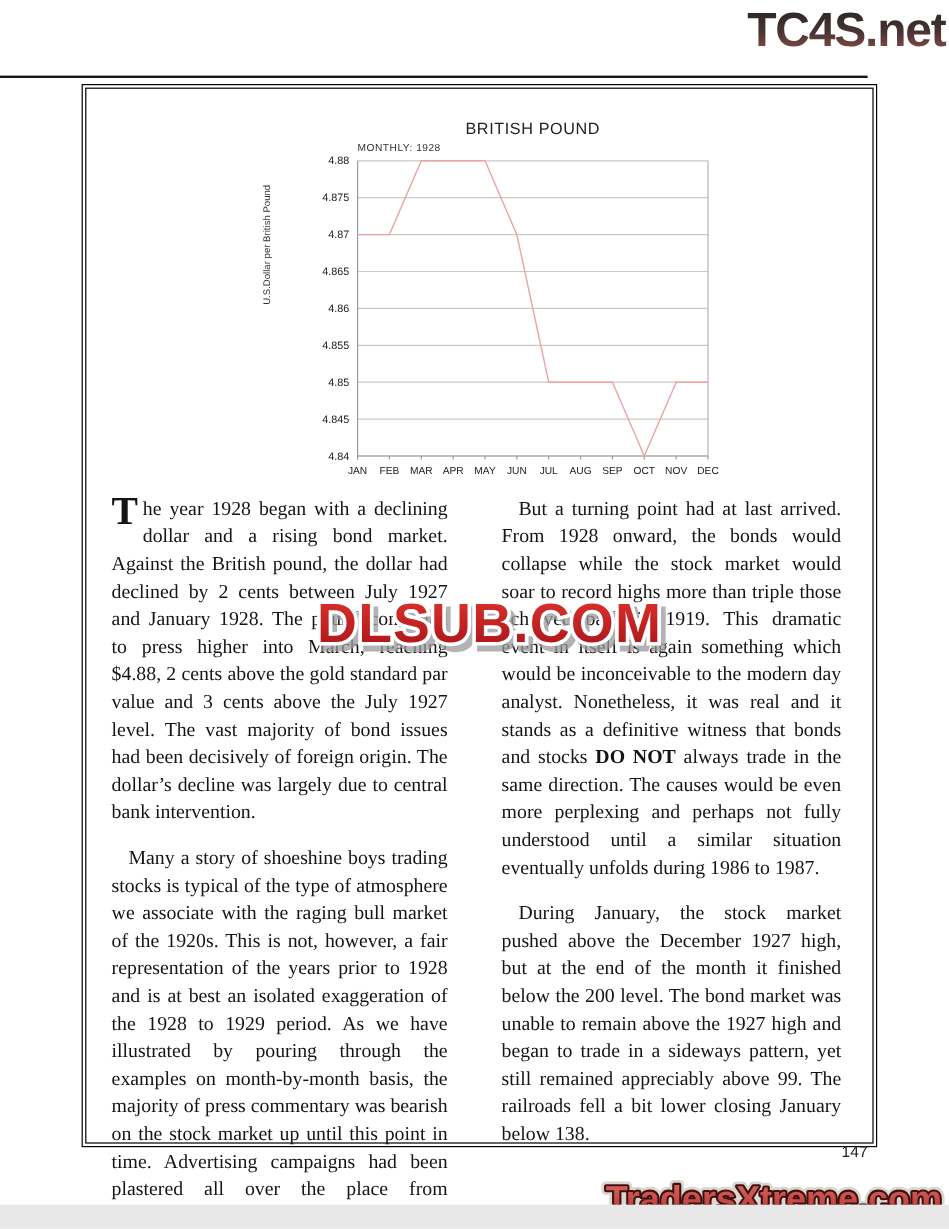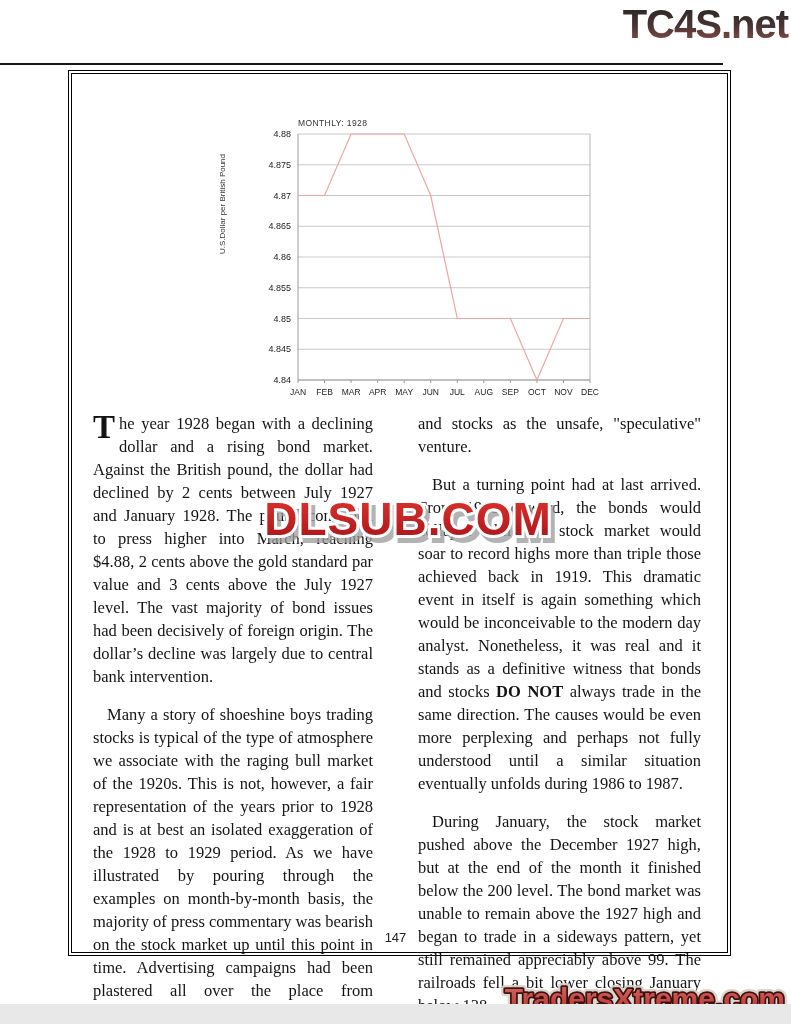--- a/index.html
+++ b/index.html
@@ -26,21 +26,21 @@
   .col{position:absolute;top:412px;width:280px;text-align:justify;
        font-size:16.5px;line-height:23px;color:#141414;}
   .col-left{left:93px;}
   .col-right{left:418px;width:283px;}
   .col p{margin:0 0 15px 0;}
   .col p.indent{text-indent:14px;}
   .dropcap{float:left;font-size:33px;line-height:26px;font-weight:bold;padding:2px 4px 0 0;}
   
   .watermark{position:absolute;left:240px;top:488px;z-index:5;}
   
-  .page-number{position:absolute;left:68px;top:930px;width:655px;text-align:center;
+  .page-number{position:absolute;left:68px;top:952px;width:655px;text-align:right;
                font-family:"Liberation Sans",sans-serif;font-size:13px;color:#222;}
   .logo-traders{position:absolute;right:2px;top:978px;width:320px;height:42px;}
 </style>
 </head>
 <body>
 
 <div class="page">
 
   <svg class="logo-tc4s" viewBox="0 0 200 46" aria-hidden="true">
     <defs>
@@ -49,20 +49,21 @@
         <stop offset="0.55" stop-color="#4a3434"></stop>
         <stop offset="1" stop-color="#96544a"></stop>
       </linearGradient>
     </defs>
     <text x="197" y="37" text-anchor="end" font-family="Liberation Sans, sans-serif" font-size="40" font-weight="bold" letter-spacing="-1" fill="url(#gradTC)">TC4S.net</text>
   </svg>
   <div class="header-rule"></div>
 
   <div class="content-box"></div>
 
+  <div class="chart-title">BRITISH POUND</div>
   <div class="chart-subtitle">MONTHLY: 1928</div>
   <div class="chart-ylabel">U.S.Dollar per British Pound</div>
   <svg id="chart-svg" class="chart-svg" width="352" height="276" viewBox="0 0 352 276">
       <line x1="48" y1="8" x2="340" y2="8" stroke="#c9c9c9" stroke-width="1"></line>
       <text x="41" y="11" text-anchor="end" font-family="Liberation Sans, sans-serif" font-size="9" fill="#222">4.88</text>
       <line x1="48" y1="38.74999999999932" x2="340" y2="38.74999999999932" stroke="#c9c9c9" stroke-width="1"></line>
       <text x="41" y="41.74999999999932" text-anchor="end" font-family="Liberation Sans, sans-serif" font-size="9" fill="#222">4.875</text>
       <line x1="48" y1="69.49999999999864" x2="340" y2="69.49999999999864" stroke="#c9c9c9" stroke-width="1"></line>
       <text x="41" y="72.49999999999864" text-anchor="end" font-family="Liberation Sans, sans-serif" font-size="9" fill="#222">4.87</text>
       <line x1="48" y1="100.24999999999795" x2="340" y2="100.24999999999795" stroke="#c9c9c9" stroke-width="1"></line>
@@ -105,21 +106,20 @@
       <line x1="340" y1="254" x2="340" y2="257" stroke="#9a9a9a" stroke-width="1"></line>
       <text x="340" y="269" text-anchor="middle" font-family="Liberation Sans, sans-serif" font-size="8.5" fill="#222">DEC</text>
       <polyline points="48.0,69.5 74.5,69.5 101.1,8.0 127.6,8.0 154.2,8.0 180.7,69.5 207.3,192.5 233.8,192.5 260.4,192.5 286.9,254.0 313.5,192.5 340.0,192.5" fill="none" stroke="#eda4a4" stroke-width="1.2"></polyline>
     </svg>
 
   <div class="col col-left">
       <p><span class="dropcap">T</span><span>he year 1928 began with a declining dollar and a rising bond market. Against the British pound, the dollar had declined by 2 cents between July 1927 and January 1928. The pound continued to press higher into March, reaching $4.88, 2 cents above the gold standard par value and 3 cents above the July 1927 level. The vast majority of bond issues had been decisively of foreign origin. The dollar’s decline was largely due to central bank intervention.</span></p>
       <p class="indent"><span>Many a story of shoeshine boys trading stocks is typical of the type of atmosphere we associate with the raging bull market of the 1920s. This is not, however, a fair representation of the years prior to 1928 and is at best an isolated exaggeration of the 1928 to 1929 period. As we have illustrated by pouring through the examples on month-by-month basis, the majority of press commentary was bearish on the stock market up until this point in time. Advertising campaigns had been plastered all over the place from billboards to newspapers promoting the bond market as the "safe" investment</span></p>
     </div>
   <div class="col col-right">
-      <p><span>and stocks as the unsafe, "speculative" venture.</span></p>
       <p class="indent"><span>But a turning point had at last arrived. From 1928 onward, the bonds would collapse while the stock market would soar to record highs more than triple those achieved back in 1919. This dramatic event in itself is again something which would be inconceivable to the modern day analyst. Nonetheless, it was real and it stands as a definitive witness that bonds and stocks </span><b>DO NOT</b><span> always trade in the same direction. The causes would be even more perplexing and perhaps not fully understood until a similar situation eventually unfolds during 1986 to 1987.</span></p>
       <p class="indent"><span>During January, the stock market pushed above the December 1927 high, but at the end of the month it finished below the 200 level. The bond market was unable to remain above the 1927 high and began to trade in a sideways pattern, yet still remained appreciably above 99. The railroads fell a bit lower closing January below 138.</span></p>
     </div>
 
   <svg class="watermark" width="336" height="72" viewBox="0 0 336 72">
     <defs>
       <linearGradient id="gradWM" x1="0" y1="0" x2="0" y2="1">
         <stop offset="0" stop-color="#e0352d"></stop>
         <stop offset="1" stop-color="#a8121a"></stop>
       </linearGradient>

